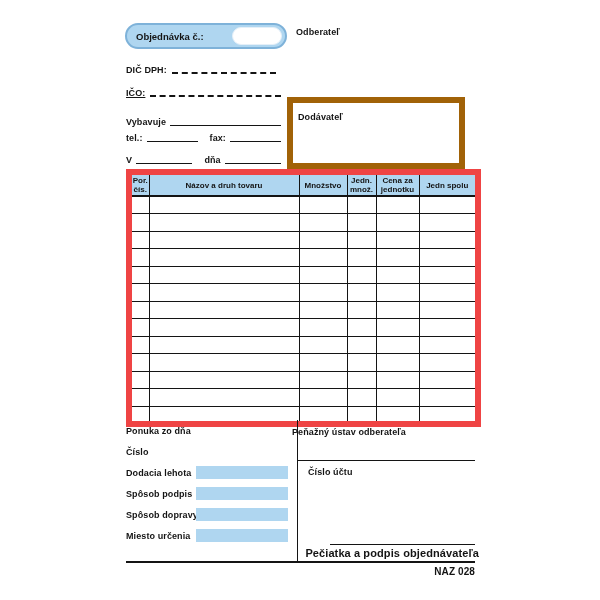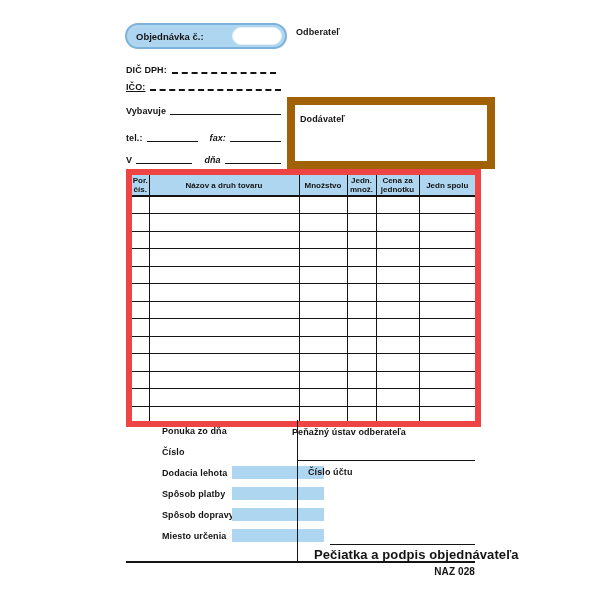--- a/index.html
+++ b/index.html
@@ -23,25 +23,25 @@
   .order-box .title { font-weight:bold; font-size:9.5px; white-space:nowrap; }
   .order-input {
     width:64px; height:18px; background:#fff; border-radius:9px;
     border:1px solid #e4eff8; font-size:9px; text-align:center;
   }
 
   
   .frow { display:flex; align-items:flex-end; width:155px; left:126px; }
   .fill-line { flex:1; border-bottom:1.5px solid #141414; margin:0 0 1px 4px; height:10px; }
   .dots      { flex:1; border-bottom:2px dashed #141414; margin:0 0 1px 5px; height:10px; }
-  .gap { margin-left:12px;font-style:italic; }
+  .gap { margin-left:12px; }
 
   .supplier-box {
-    left:287px; top:97px; width:208px; height:72px;
-    border:8px solid #a16207; padding:3px 5px;
+    left:287px; top:97px; width:178px; height:72px;
+    border:6px solid #a16207; padding:3px 5px;
   }
 
   
   .items { left:126px; top:169px; }
   table { border-collapse:collapse; table-layout:fixed; border:6px solid #ef4444; }
   th, td { border:1px solid #141414; }
   thead th {
     background:var(--blue); font-size:8px; font-weight:bold;
     height:23px; line-height:1.15; padding:1px 0; text-align:center;
     border-bottom:2px solid #141414;
@@ -51,41 +51,41 @@
   
   .bl-row { position:relative; height:21px; }
   .bl-row .lbl { position:absolute; left:0; top:4px; }
   .blue-field {
     position:absolute; left:70px; top:2px; width:92px; height:13px;
     background:var(--blue); display:block;
   }
   .vline { left:297px; top:420px; height:142px; border-left:1.5px solid #141414; }
   .hline { border-top:1.5px solid #141414; height:0; }
   .thick { border-top:2px solid #141414; }
-  .sig-label { left:314px; top:547px; width:178px; text-align:left; font-size:13px; }
+  .sig-label { left:301px; top:547px; width:178px; text-align:right; font-size:11px; }
   .form-code { left:375px; top:566px; width:100px; text-align:right; font-size:10px; }
 </style>
 </head>
 <body>
 
 <div class="abs order-box">
   <span class="title">Objednávka č.:</span>
   <span class="order-input"></span>
 </div>
 <div class="abs lbl" style="left:296px; top:27px;">Odberateľ</div>
 
 <div class="abs frow" style="top:64px;">
   <span class="lbl">DIČ DPH:</span>
   <span class="dots" style="max-width:104px;"></span>
 </div>
-<div class="abs frow" style="top:81px;text-decoration:underline;">
+<div class="abs frow" style="top:87px;text-decoration:underline;">
   <span class="lbl">IČO:</span>
   <span class="dots"></span>
 </div>
-<div class="abs frow" style="top:105px;">
+<div class="abs frow" style="top:116px;">
   <span class="lbl">Vybavuje</span>
   <span class="fill-line"></span>
 </div>
 <div class="abs frow" style="top:132px;align-items:flex-end;">
   <span class="lbl">tel.:</span>
   <span class="fill-line"></span>
   <span class="lbl gap">fax:</span>
   <span class="fill-line"></span>
 </div>
 <div class="abs frow" style="top:154px;">
@@ -221,33 +221,33 @@
           <td></td>
           <td></td>
           <td></td>
           <td></td>
           <td></td>
         </tr>
       </tbody>
   </table>
 </div>
 
-<div class="abs" style="left:126px; top:422px; width:170px;margin-left:36px;">
+<div class="abs" style="left:126px; top:422px; width:170px;">
     <div class="bl-row">
       <span class="lbl">Ponuka zo dňa</span>
     </div>
     <div class="bl-row">
       <span class="lbl">Číslo</span>
     </div>
     <div class="bl-row">
       <span class="lbl">Dodacia lehota</span>
       <span class="blue-field"></span>
     </div>
     <div class="bl-row">
-      <span class="lbl">Spôsob platby</span>
+      <span class="lbl">Spôsob podpis</span>
       <span class="blue-field"></span>
     </div>
     <div class="bl-row">
       <span class="lbl">Spôsob dopravy</span>
       <span class="blue-field"></span>
     </div>
     <div class="bl-row">
       <span class="lbl">Miesto určenia</span>
       <span class="blue-field"></span>
     </div>

